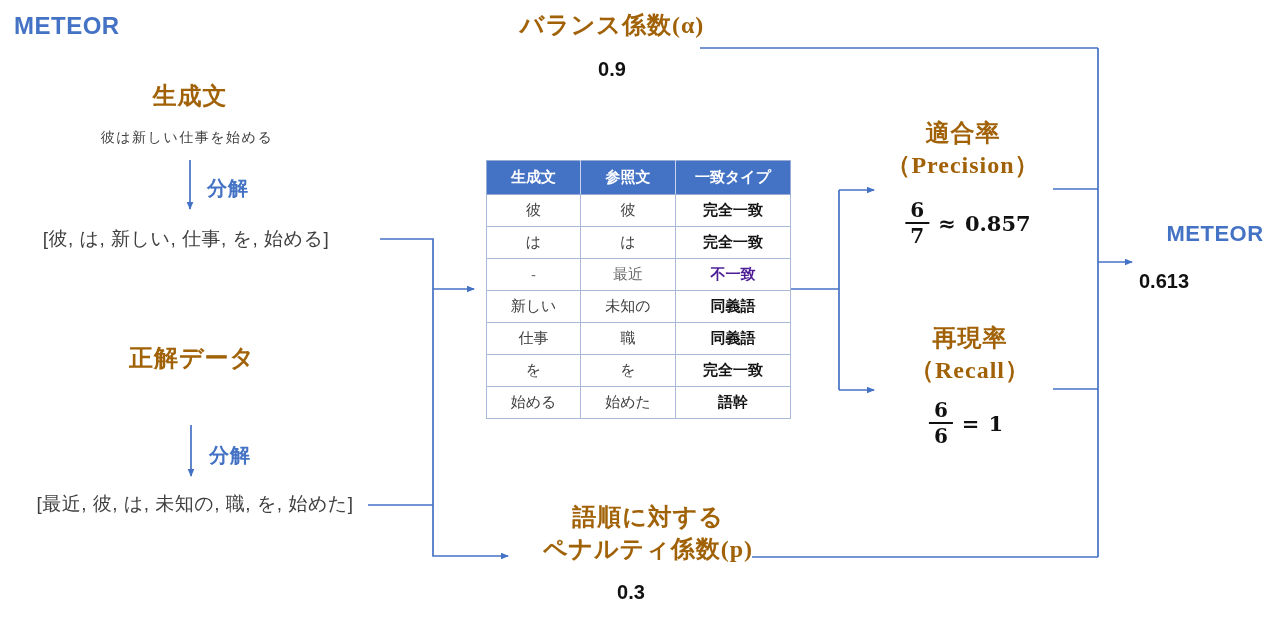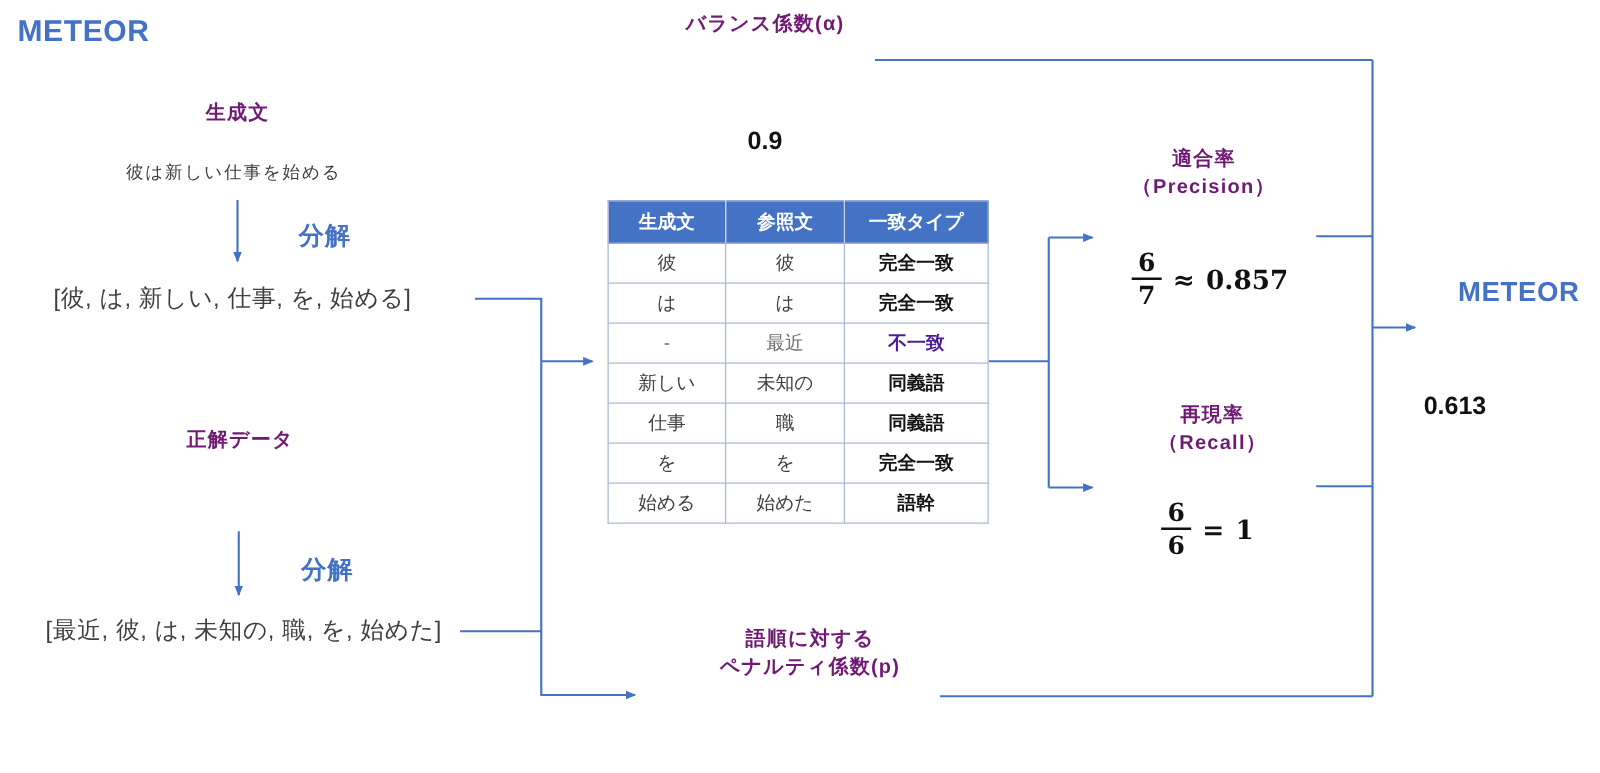--- a/index.html
+++ b/index.html
@@ -3,25 +3,25 @@
 <meta charset="utf-8">
 <style>
   html,body{margin:0;padding:0;background:#fff;}
   .stage{
     position:relative;width:1280px;height:618px;background:#ffffff;overflow:hidden;
     font-family:"Liberation Sans","DejaVu Sans",sans-serif;
   }
   .abs{position:absolute;white-space:nowrap;}
   .cx{transform:translateX(-50%);}
   .app-title{font-size:24px;font-weight:700;color:#4472C4;letter-spacing:0.5px;}
-  .section-heading{font-size:16px;font-weight:700;color:#701a75;letter-spacing:1px;text-align:center;}
+  .section-heading{font-size:24px;font-weight:700;color:#a16207;letter-spacing:1px;text-align:center;font-family:Liberation Serif, serif;}
   .sentence{font-size:14px;color:#3f3f3f;letter-spacing:1.5px;}
   .tokens{font-size:19px;color:#3f3f3f;letter-spacing:0.5px;}
-  .decompose{font-size:20px;font-weight:700;color:#4472C4;letter-spacing:1px;margin-left:32px;}
-  .value-label{font-size:20px;font-weight:700;color:#111;text-align:right;margin-top:44px;}
+  .decompose{font-size:20px;font-weight:700;color:#4472C4;letter-spacing:1px;}
+  .value-label{font-size:20px;font-weight:700;color:#111;text-align:right;}
   .result-label{font-size:22px;font-weight:700;color:#4472C4;text-align:center;letter-spacing:0.5px;}
   .two-line{line-height:1.35;}
   .math{
     position:absolute;display:flex;align-items:center;gap:9px;
     font-family:"DejaVu Serif","Liberation Serif",serif;font-weight:700;color:#111;
     font-size:21px;
   }
   .frac{display:inline-flex;flex-direction:column;align-items:center;line-height:1.1;font-size:20px;}
   .frac .num{padding:0 5px 1px;border-bottom:2.2px solid #111;}
   .frac .den{padding:1px 5px 0;}

